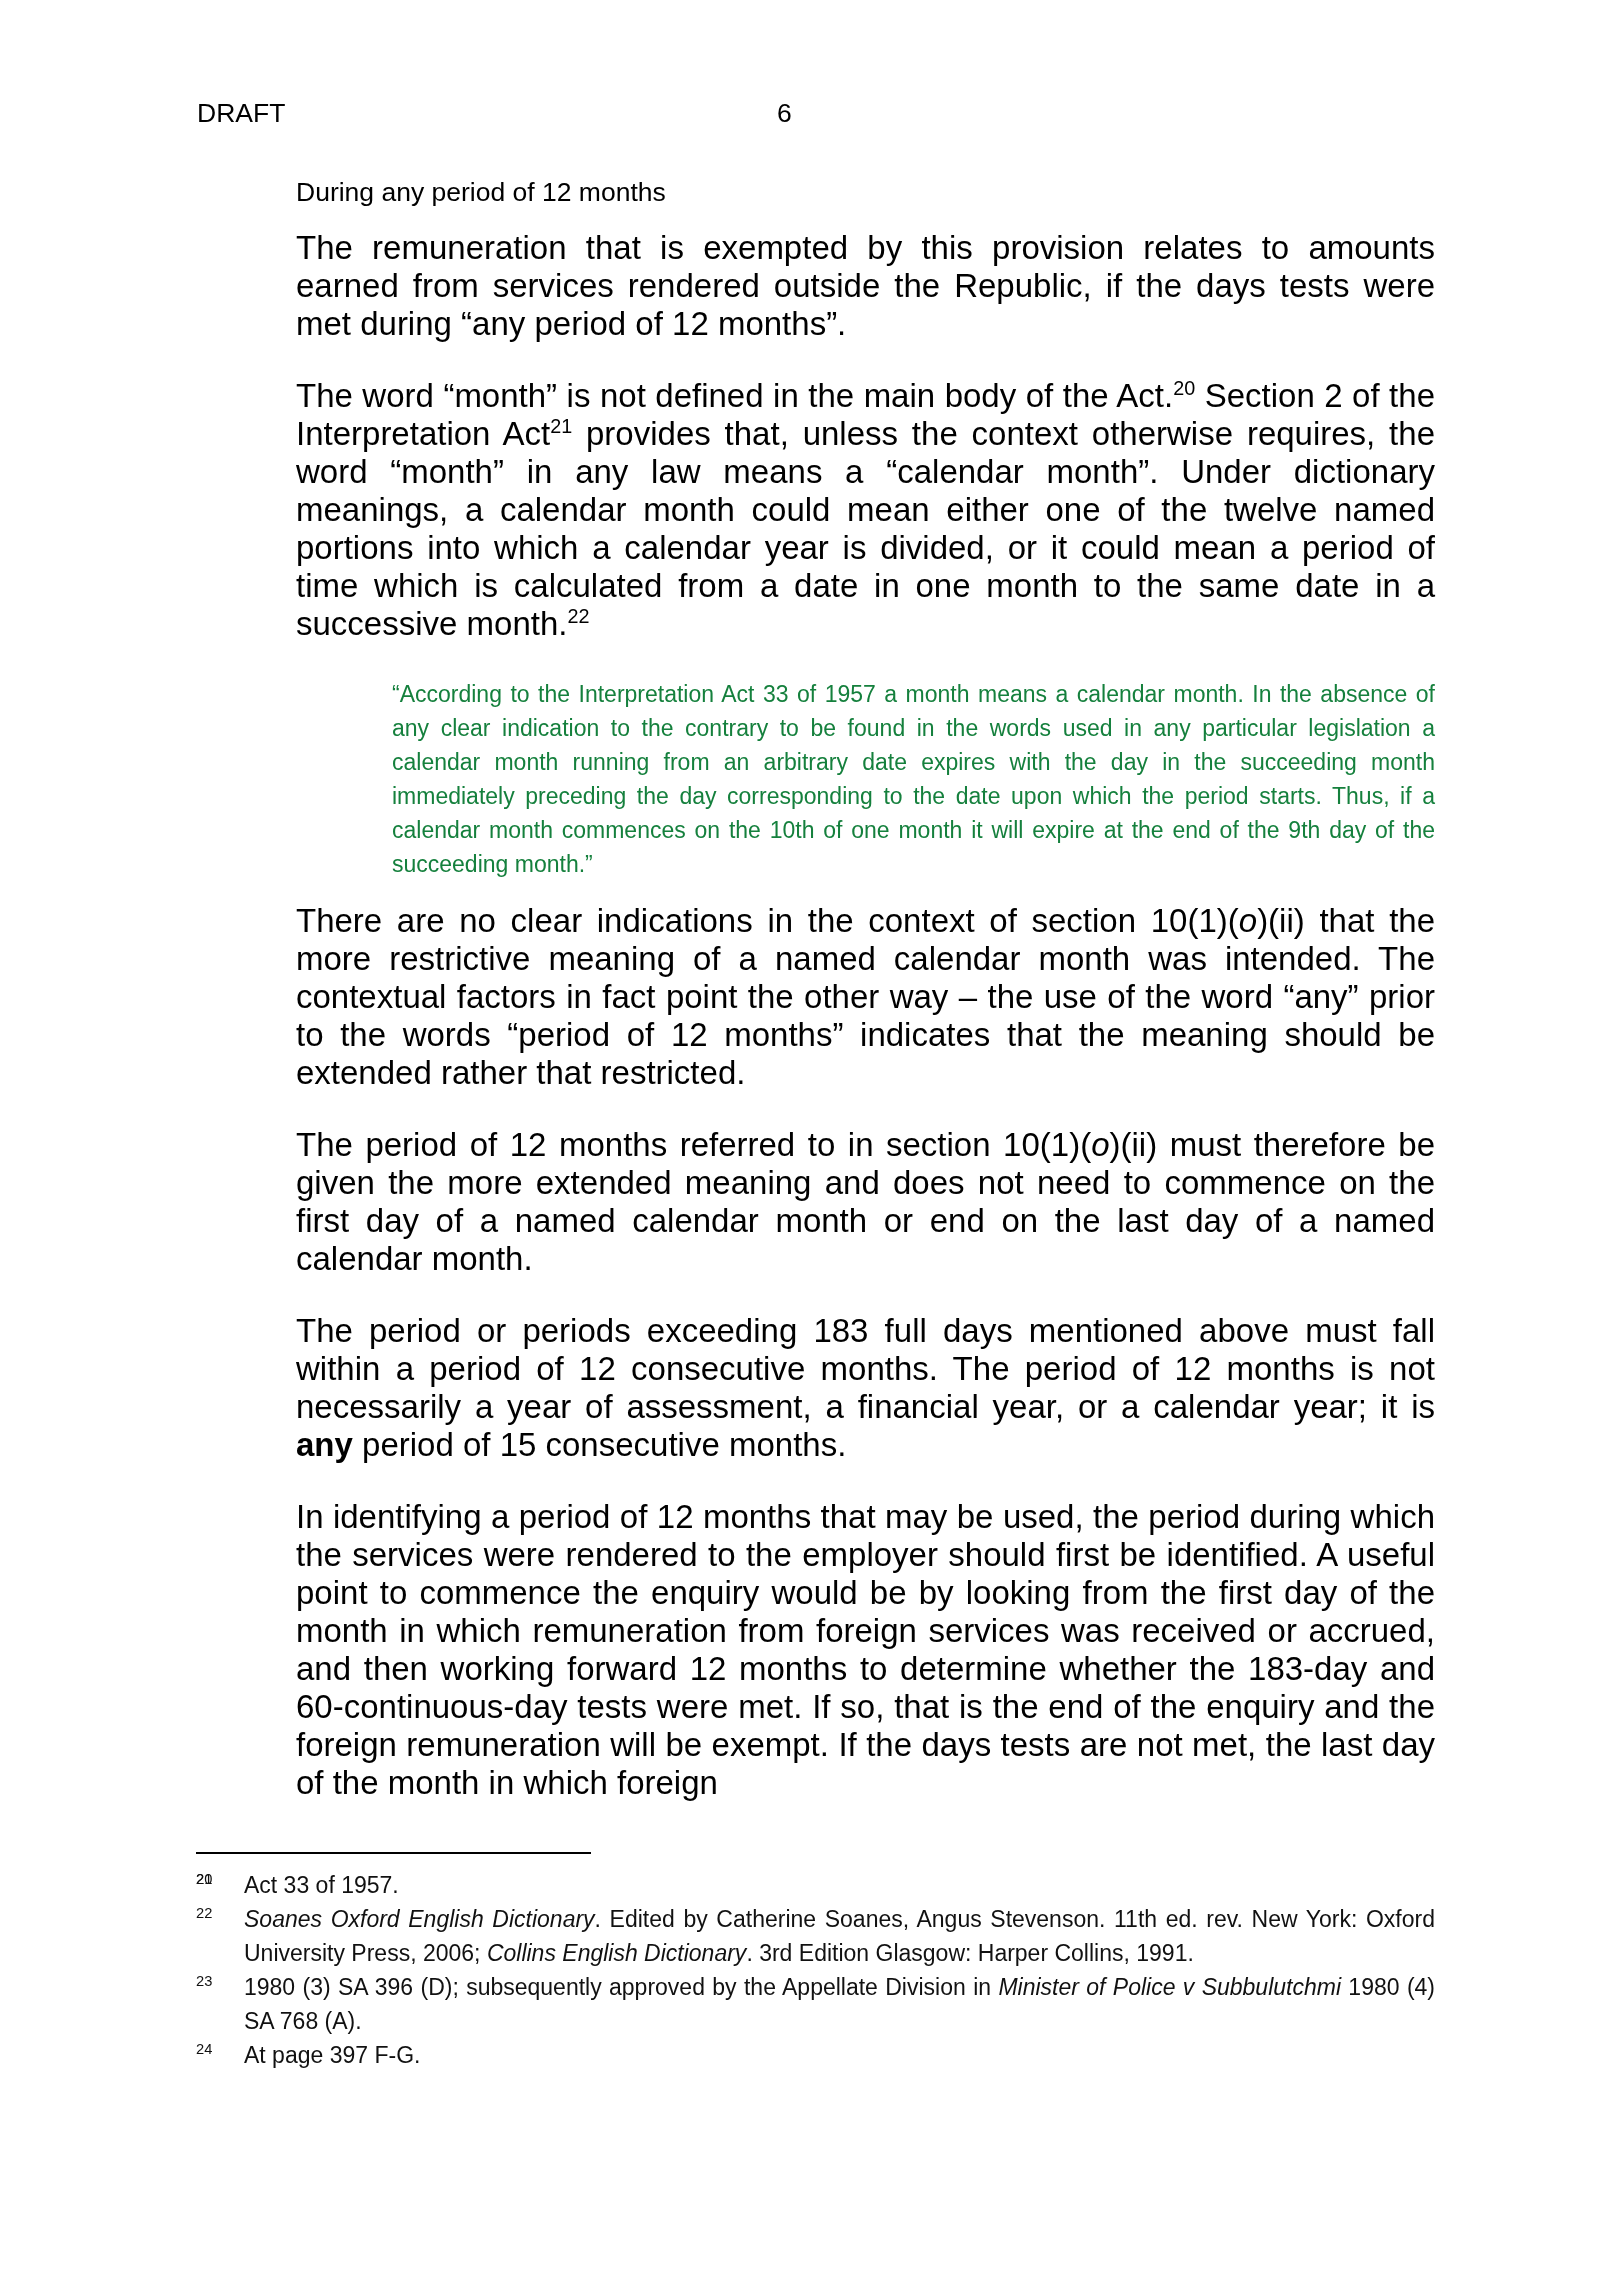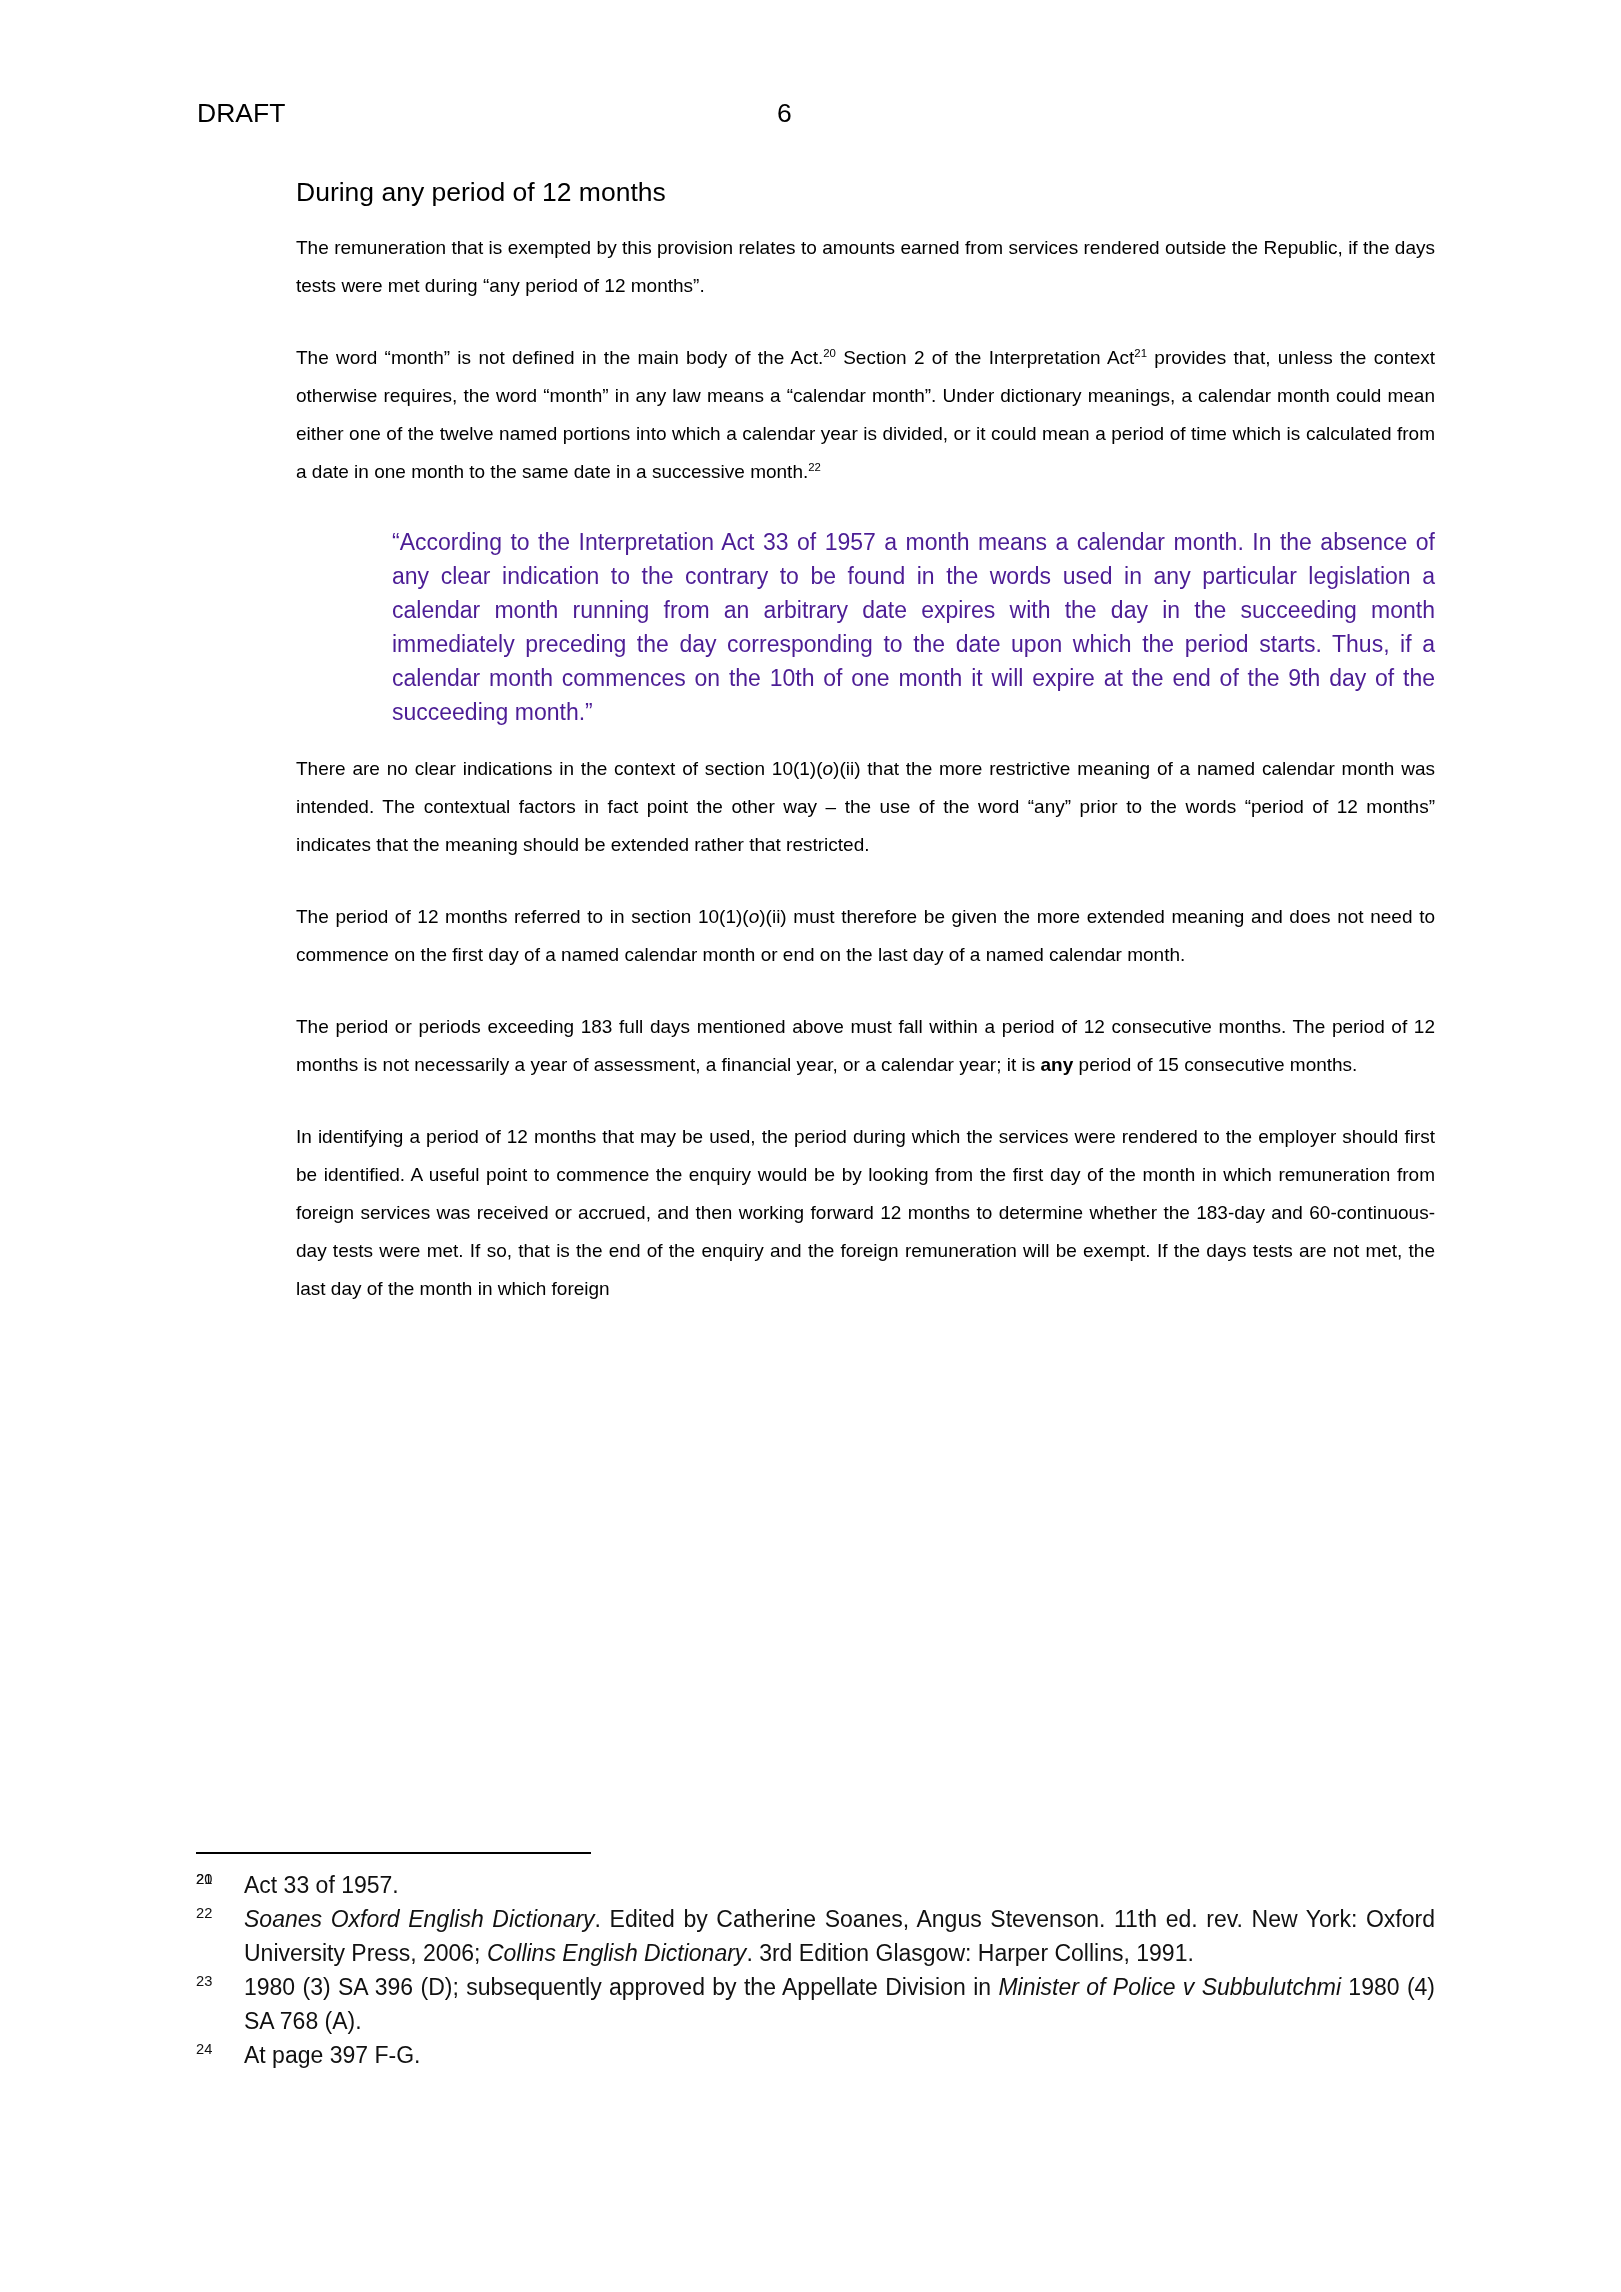--- a/index.html
+++ b/index.html
@@ -3,24 +3,24 @@
   <meta charset="utf-8">
   <style>
     html, body { margin: 0; padding: 0; background: #ffffff; }
     body { width: 1621px; height: 2293px; position: relative; overflow: hidden;
       font-family: "Liberation Sans", "DejaVu Sans", sans-serif; color: #000; }
     .page-header { position: absolute; top: 98px; left: 197px; right: 0; height: 39px;
       font-size: 26.5px; }
     .page-header .draft { position: absolute; left: 0; top: 0; }
     .page-header .pnum { position: absolute; left: 580px; top: 0; }
     .content { position: absolute; top: 173px; left: 296px; width: 1139px; }
-    .body-p { font-size: 19px; line-height: 38px; margin: 0 0 34px 0; text-align: justify; text-justify: inter-word; }
+    .body-p { font-size: 33px; line-height: 38px; margin: 0 0 34px 0; text-align: justify; text-justify: inter-word; }
     .heading { font-size: 26.5px; line-height: 38px; margin: 0 0 17.6px 0; }
     .lead-p { font-size: 26.5px; line-height: 38px; margin: 0 0 17.6px 0; }
-    .quote { font-size: 23px; line-height: 34px; margin: 0 0 21.6px 96px; text-align: justify; color: #4c1d95; }
+    .quote { font-size: 23px; line-height: 34px; margin: 0 0 21.6px 96px; text-align: justify; color: #15803d; }
     sup { font-size: 60%; line-height: 0; vertical-align: super; }
     .footnote-rule { position: absolute; left: 196px; top: 1852px; width: 395px; height: 2px; background: #000; }
     .footnotes { position: absolute; left: 196px; top: 1868px; width: 1239px; }
     .fn { position: relative; padding-left: 48px; font-size: 23px; line-height: 34px; text-align: justify; color: #111; }
     .fn .fn-num { position: absolute; left: 0; top: -5.9px; font-size: 14.7px; }
     i, em { font-style: italic; }
     b { font-weight: bold; }
   </style>
 </head>
 <body>

